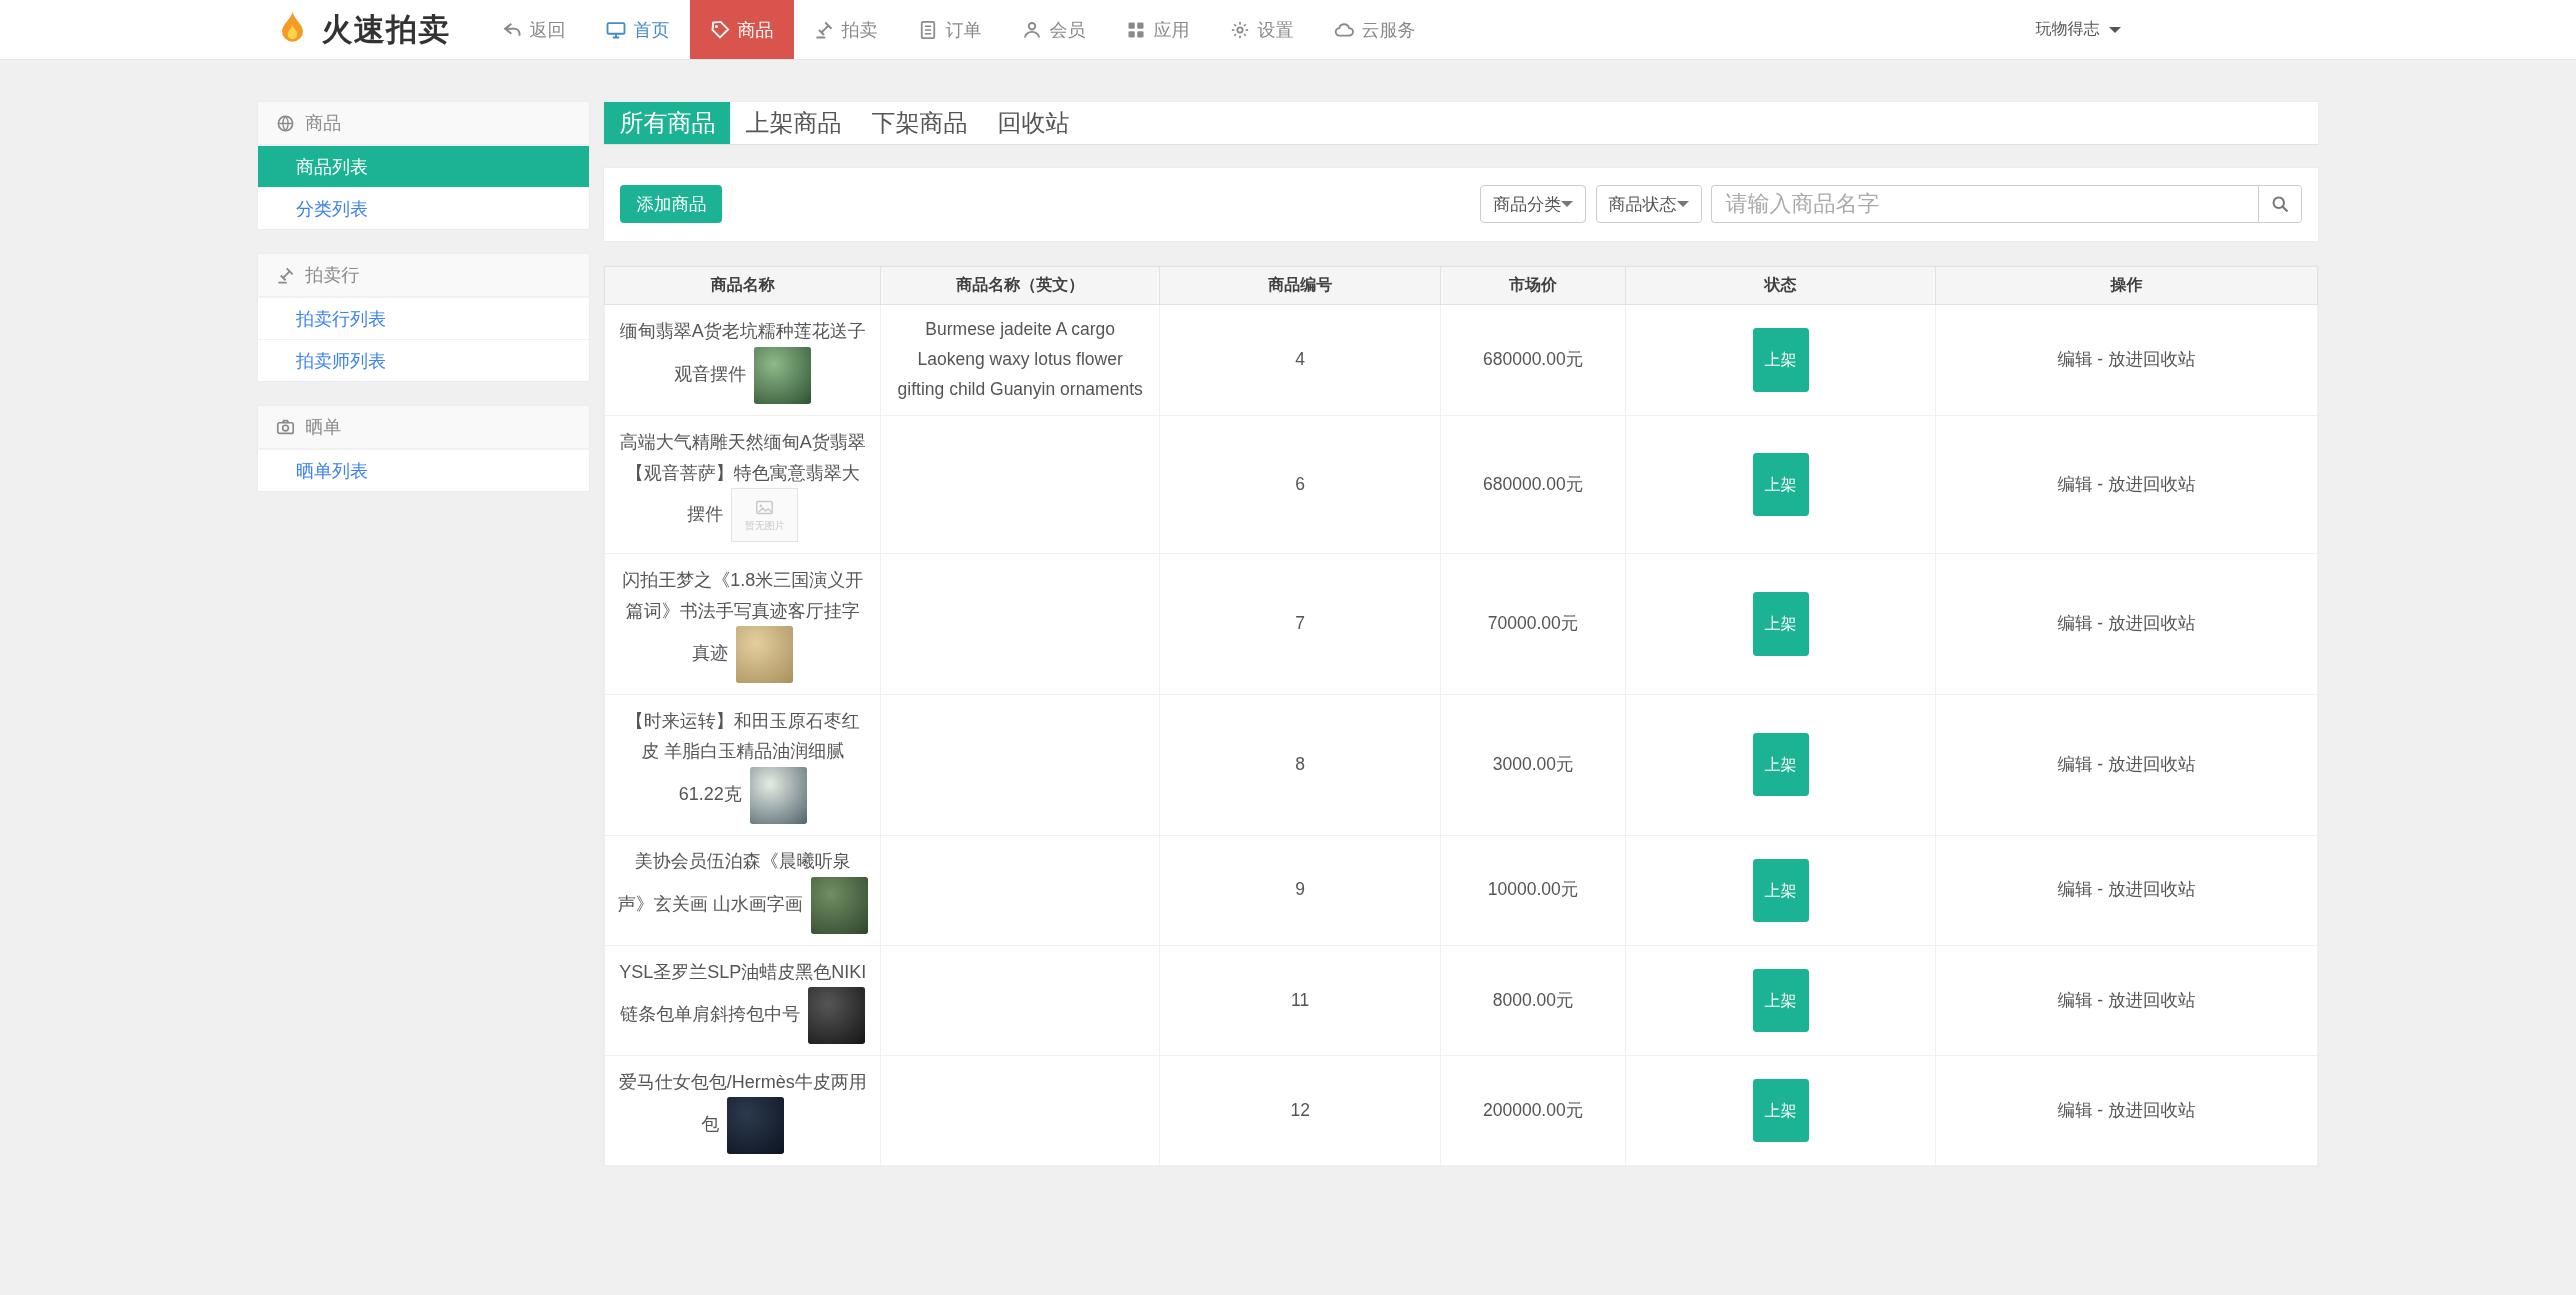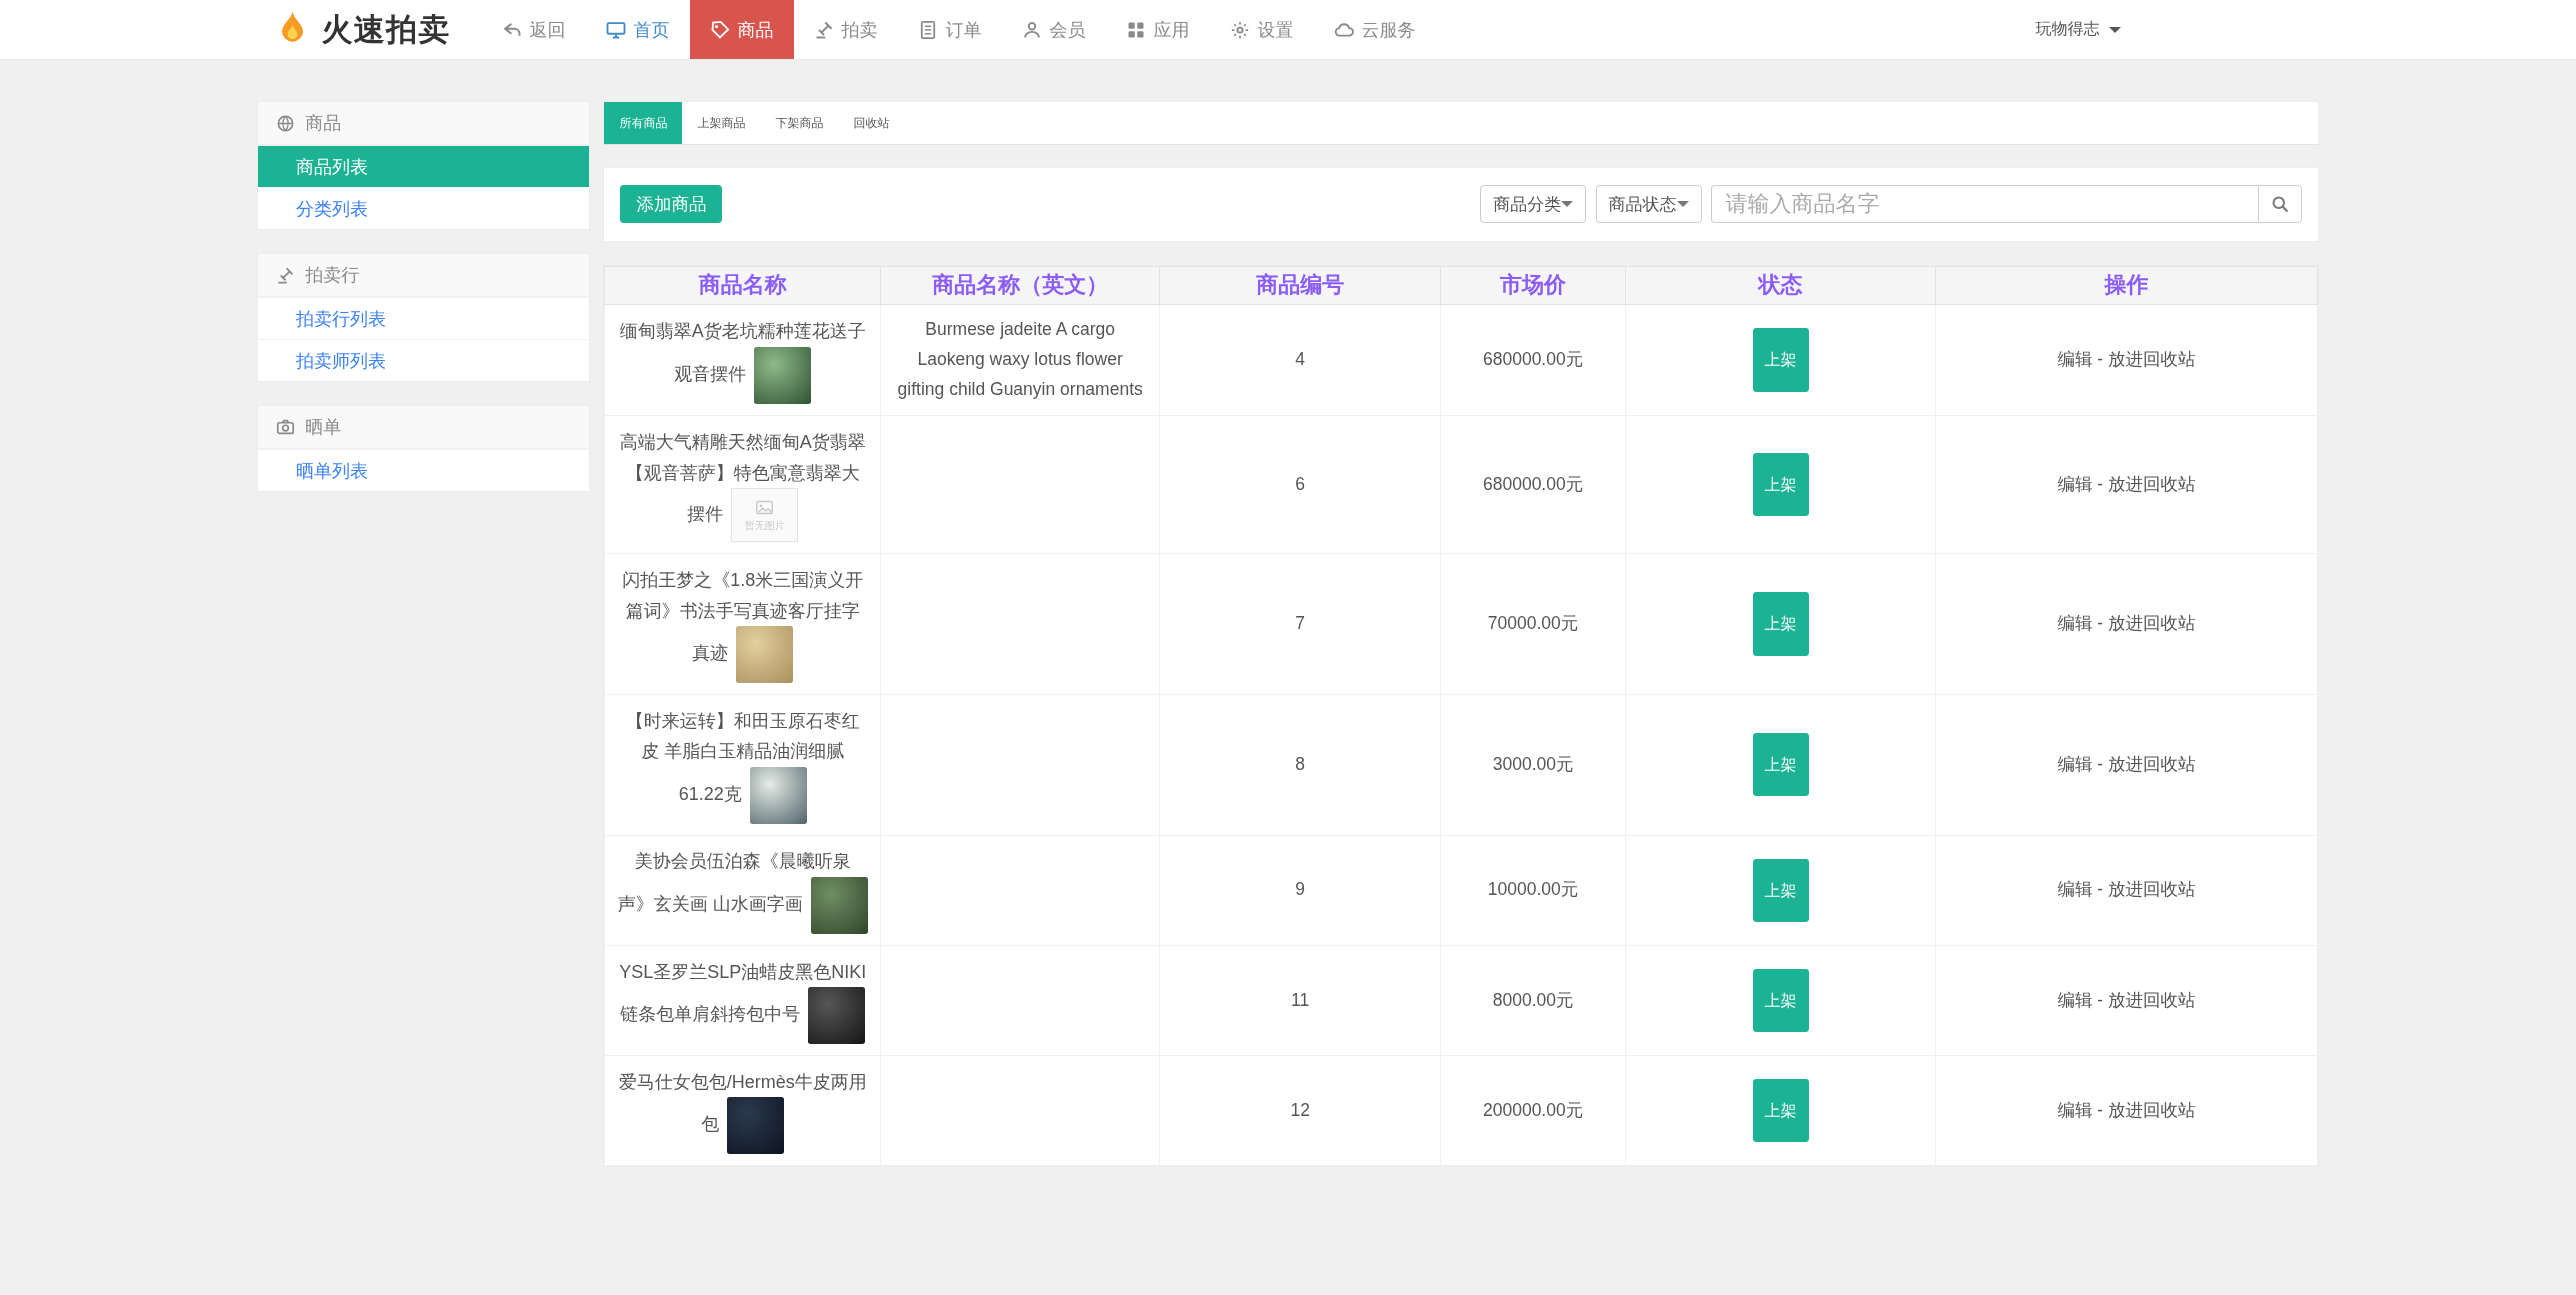--- a/index.html
+++ b/index.html
@@ -38,21 +38,21 @@
   .side-item { height: 42px; display: flex; align-items: center; padding: 0 38px; font-size: 18px;
     color: #3b82f6; border-top: 0.7px solid #f2f2f2; cursor: pointer; background: #fff; }
   .side-item:first-of-type { border-top: none; }
   .side-item.active { background: var(--teal, #1bb394); color: #fff; }
 
   .main { flex: 1; min-width: 0; }
 
   
   .tabs { background: #fff; height: 44px; display: flex; align-items: stretch;
     border: 0.7px solid #ececec; border-bottom: 0.7px solid #e2e2e2; }
-  .tab { padding: 0 15px; display: flex; align-items: center; font-size: 12px; color: #555; cursor: pointer; }
+  .tab { padding: 0 15px; display: flex; align-items: center; font-size: 24px; color: #555; cursor: pointer; }
   .tab.active { background: var(--teal, #1bb394); color: #fff; }
 
   
   .toolbar { background: #fff; border: 0.7px solid #ececec; margin-top: 21.5px;
     padding: 17.5px 16px; display: flex; align-items: center; }
   .btn-add { background: var(--teal, #1bb394); color: #fff; font-size: 17.5px; padding: 0 16px;
     height: 38px; border-radius: 4px; border: none; cursor: pointer; }
   .toolbar-right { margin-left: auto; display: flex; align-items: center; gap: 9.4px; }
   .dropdown-btn { height: 38px; padding: 0 12px; border: 0.7px solid #ccc; border-radius: 4px;
     background: #fff; font-size: 17px; color: #555; display: flex; align-items: center; gap: 0; cursor: pointer; }
@@ -61,22 +61,22 @@
   .search-input { width: 547px; height: 38px; border: 0.7px solid #ccc; border-right: none;
     border-radius: 4px 0 0 4px; padding: 0 13.4px; font-size: 22px; color: #555; outline: none; }
   .search-input::placeholder { color: #aaa; }
   .search-btn { width: 44px; height: 38px; border: 0.7px solid #ccc; border-radius: 0 4px 4px 0;
     background: #fff; display: flex; align-items: center; justify-content: center; cursor: pointer; color: #777; }
   .search-btn svg { width: 20px; height: 20px; }
 
   
   .table-panel { background: #fff; border: 0.7px solid #ececec; margin-top: 23px; }
   table { width: 100%; border-collapse: collapse; table-layout: fixed; }
-  th { background: #f5f5f5; border: 0.7px solid #e2e2e2; height: 38px; font-size: 22px;
-    font-weight: bold; color: #8b5cf6; text-align: center; }
+  th { background: #f5f5f5; border: 0.7px solid #e2e2e2; height: 38px; font-size: 16px;
+    font-weight: bold; color: #404040; text-align: center; }
   td { border: 0.7px solid #f0f0f0; height: 99px; text-align: center; vertical-align: middle;
     padding: 10.8px 12px; font-size: 17.5px; color: #555; line-height: 1.7; }
   .name-cell { font-size: 18px; }
   .thumb { width: 57px; height: 57px; display: inline-block; vertical-align: middle;
     margin-left: 8px; border-radius: 2.7px; cursor: pointer; }
   .thumb-none { width: 67px; height: 54px; background: #fafafa; border: 0.7px solid #e3e3e3;
     display: inline-flex; flex-direction: column; align-items: center; justify-content: center;
     vertical-align: middle; margin-left: 8px; color: #c8c8c8; font-size: 10px; line-height: 1.2; gap: 2.7px; }
   .thumb-none .icon svg { width: 19px; height: 19px; }
   .badge { display: inline-block; padding: 22px 12px; border-radius: 3.4px; font-size: 16px;

